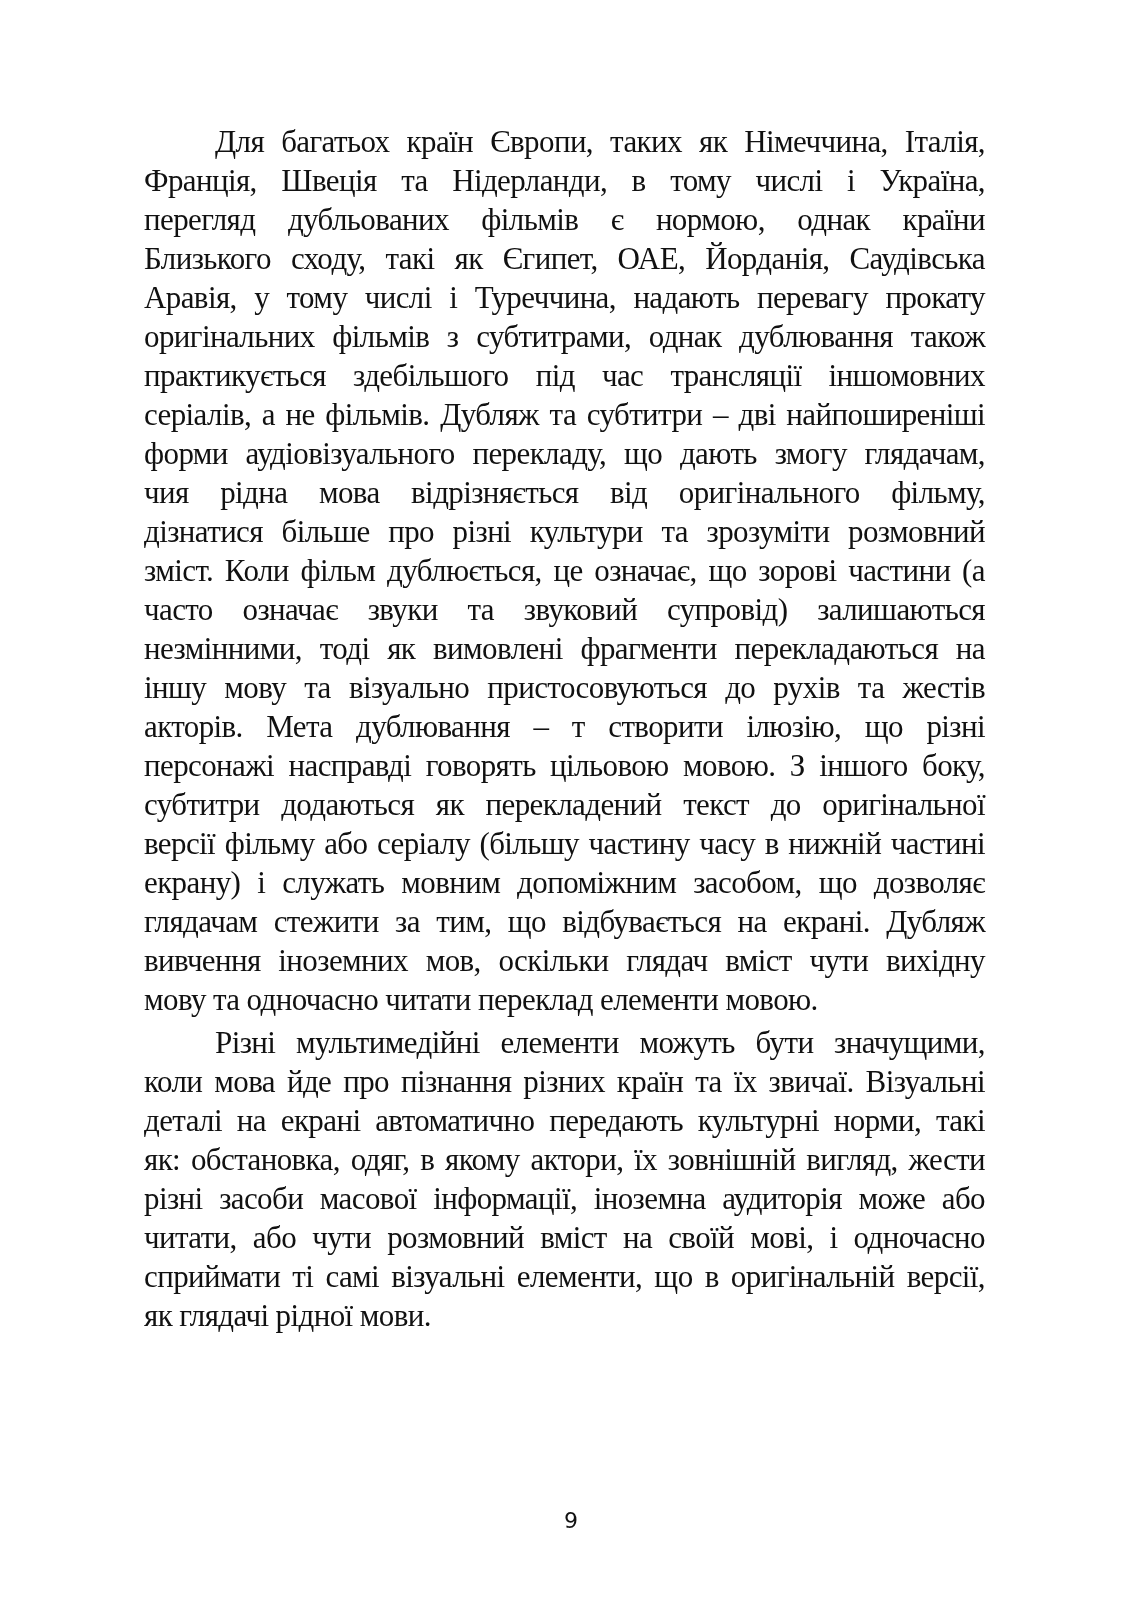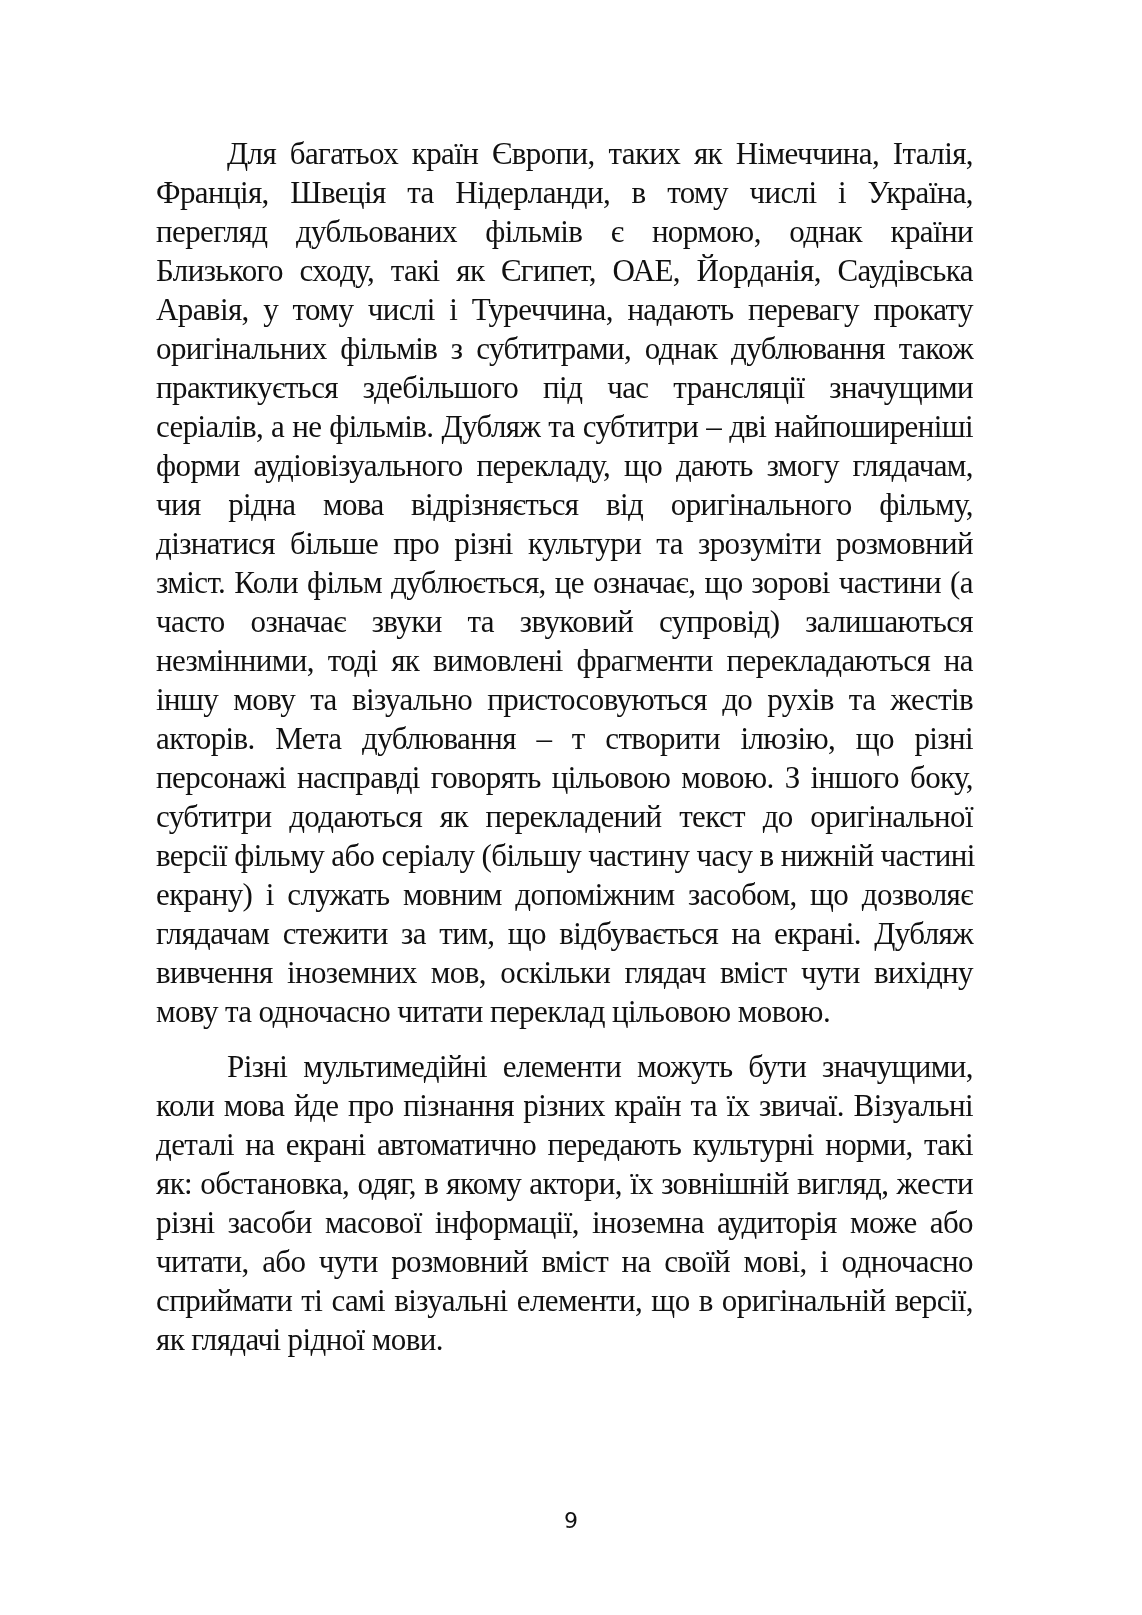--- a/index.html
+++ b/index.html
@@ -41,21 +41,21 @@
       overflow: visible;
     }
     .line.last {
       text-align-last: left;
     }
     .line.indent {
       padding-left: 71px;
     }
     .paragraph {
       display: block;
-      margin: 16px;
+      margin: 4px;
     }
     .page-number {
       position: absolute;
       left: 0;
       width: 1142px;
       top: 1508px;
       text-align: center;
       font-family: "DejaVu Sans", "Liberation Sans", sans-serif;
       font-size: 22px;
       color: #111111;
@@ -67,37 +67,37 @@
 <div class="page">
   <div class="body-text">
 
     <div class="paragraph">
       <span class="line indent">Для багатьох країн Європи, таких як Німеччина, Італія,</span>
       <span class="line">Франція, Швеція та Нідерланди, в тому числі і Україна,</span>
       <span class="line">перегляд дубльованих фільмів є нормою, однак країни</span>
       <span class="line">Близького сходу, такі як Єгипет, ОАЕ, Йорданія, Саудівська</span>
       <span class="line">Аравія, у тому числі і Туреччина, надають перевагу прокату</span>
       <span class="line">оригінальних фільмів з субтитрами, однак дублювання також</span>
-      <span class="line">практикується здебільшого під час трансляції значущими</span>
+      <span class="line">практикується здебільшого під час трансляції іншомовних</span>
       <span class="line">серіалів, а не фільмів. Дубляж та субтитри – дві найпоширеніші</span>
       <span class="line">форми аудіовізуального перекладу, що дають змогу глядачам,</span>
       <span class="line">чия рідна мова відрізняється від оригінального фільму,</span>
       <span class="line">дізнатися більше про різні культури та зрозуміти розмовний</span>
       <span class="line">зміст. Коли фільм дублюється, це означає, що зорові частини (а</span>
       <span class="line">часто означає звуки та звуковий супровід) залишаються</span>
       <span class="line">незмінними, тоді як вимовлені фрагменти перекладаються на</span>
       <span class="line">іншу мову та візуально пристосовуються до рухів та жестів</span>
       <span class="line">акторів. Мета дублювання – т створити ілюзію, що різні</span>
       <span class="line">персонажі насправді говорять цільовою мовою. З іншого боку,</span>
       <span class="line">субтитри додаються як перекладений текст до оригінальної</span>
       <span class="line">версії фільму або серіалу (більшу частину часу в нижній частині</span>
       <span class="line">екрану) і служать мовним допоміжним засобом, що дозволяє</span>
       <span class="line">глядачам стежити за тим, що відбувається на екрані. Дубляж</span>
       <span class="line">вивчення іноземних мов, оскільки глядач вміст чути вихідну</span>
-      <span class="line last">мову та одночасно читати переклад цільовою мовою.</span>
+      <span class="line last">мову та одночасно читати переклад елементи мовою.</span>
     </div>
 
     <div class="paragraph">
       <span class="line indent">Різні мультимедійні елементи можуть бути значущими,</span>
       <span class="line">коли мова йде про пізнання різних країн та їх звичаї. Візуальні</span>
       <span class="line">деталі на екрані автоматично передають культурні норми, такі</span>
       <span class="line">як: обстановка, одяг, в якому актори, їх зовнішній вигляд, жести</span>
       <span class="line">різні засоби масової інформації, іноземна аудиторія може або</span>
       <span class="line">читати, або чути розмовний вміст на своїй мові, і одночасно</span>
       <span class="line">сприймати ті самі візуальні елементи, що в оригінальній версії,</span>

